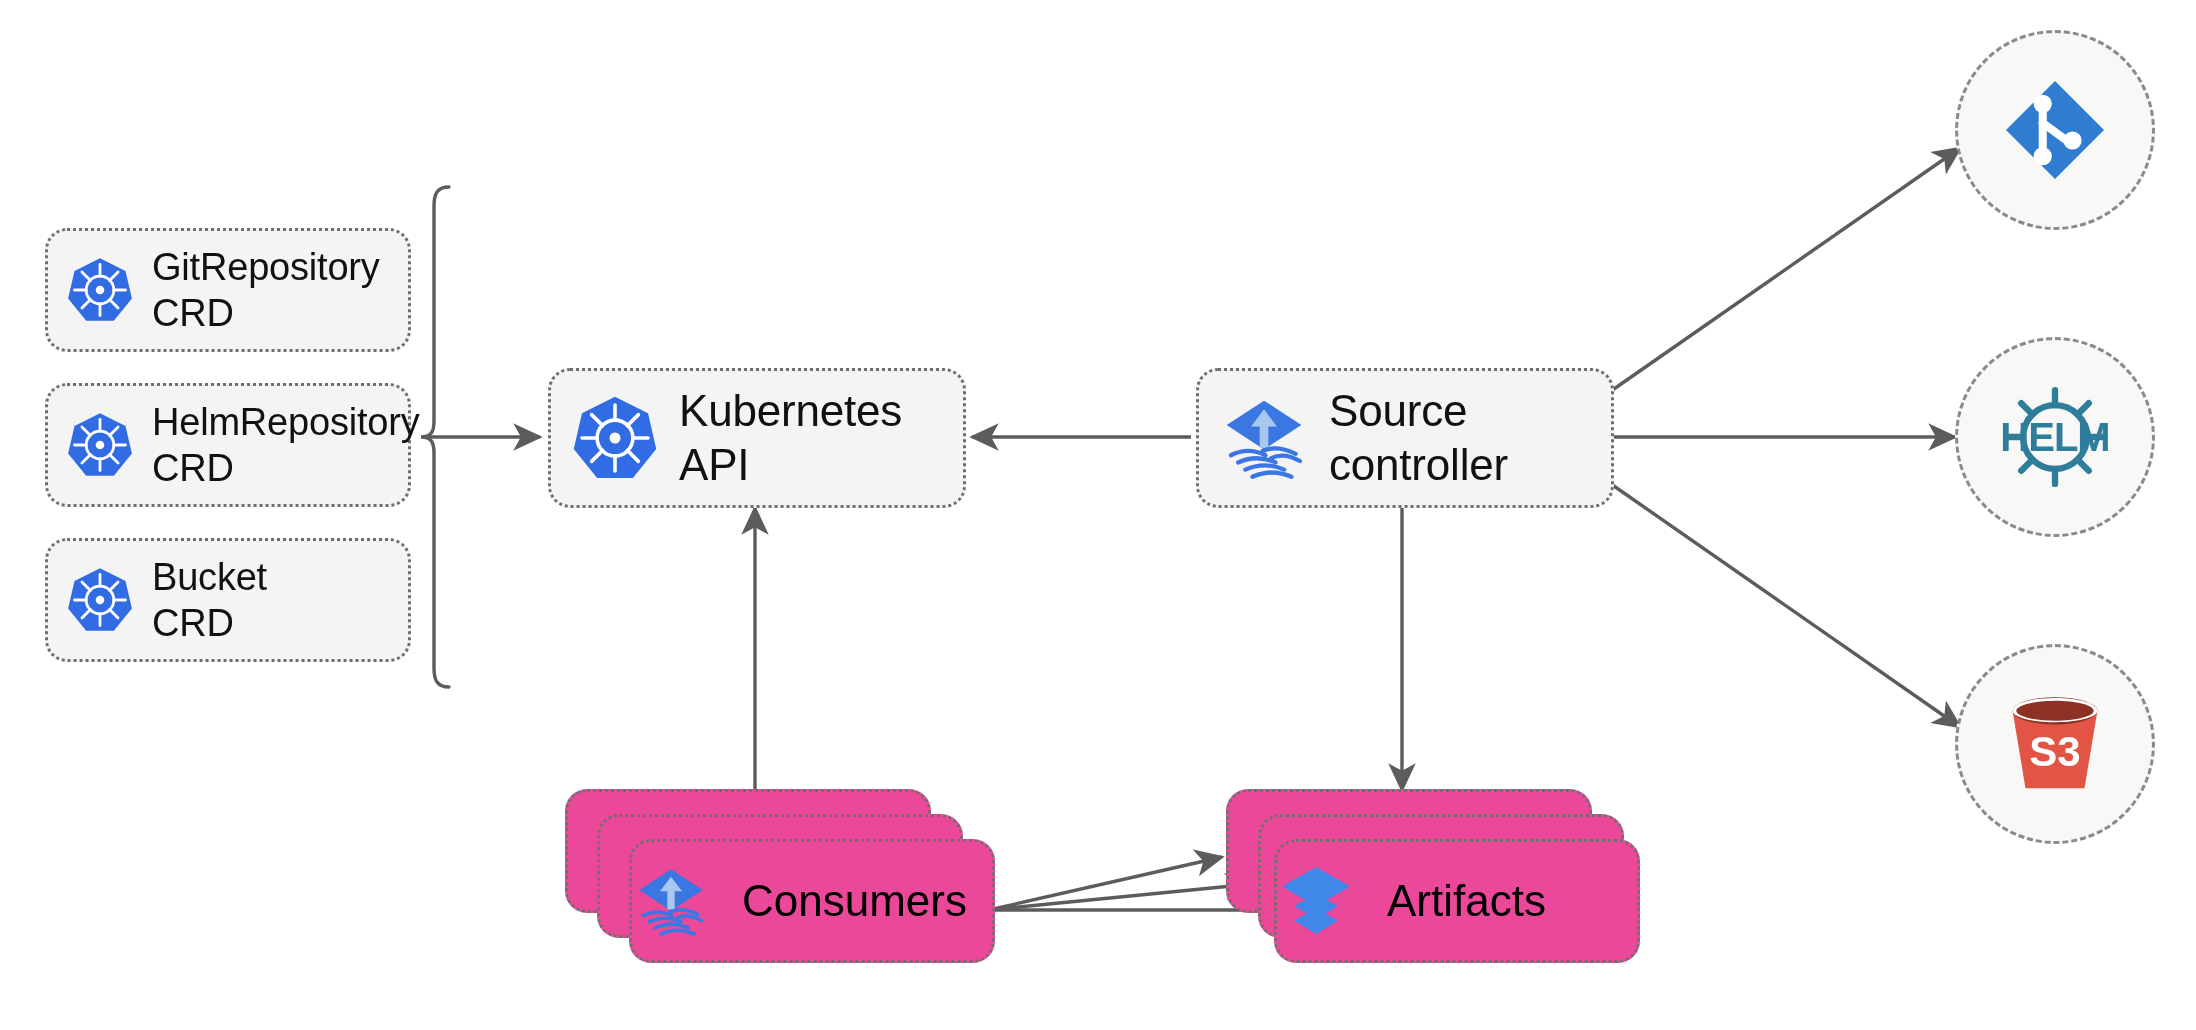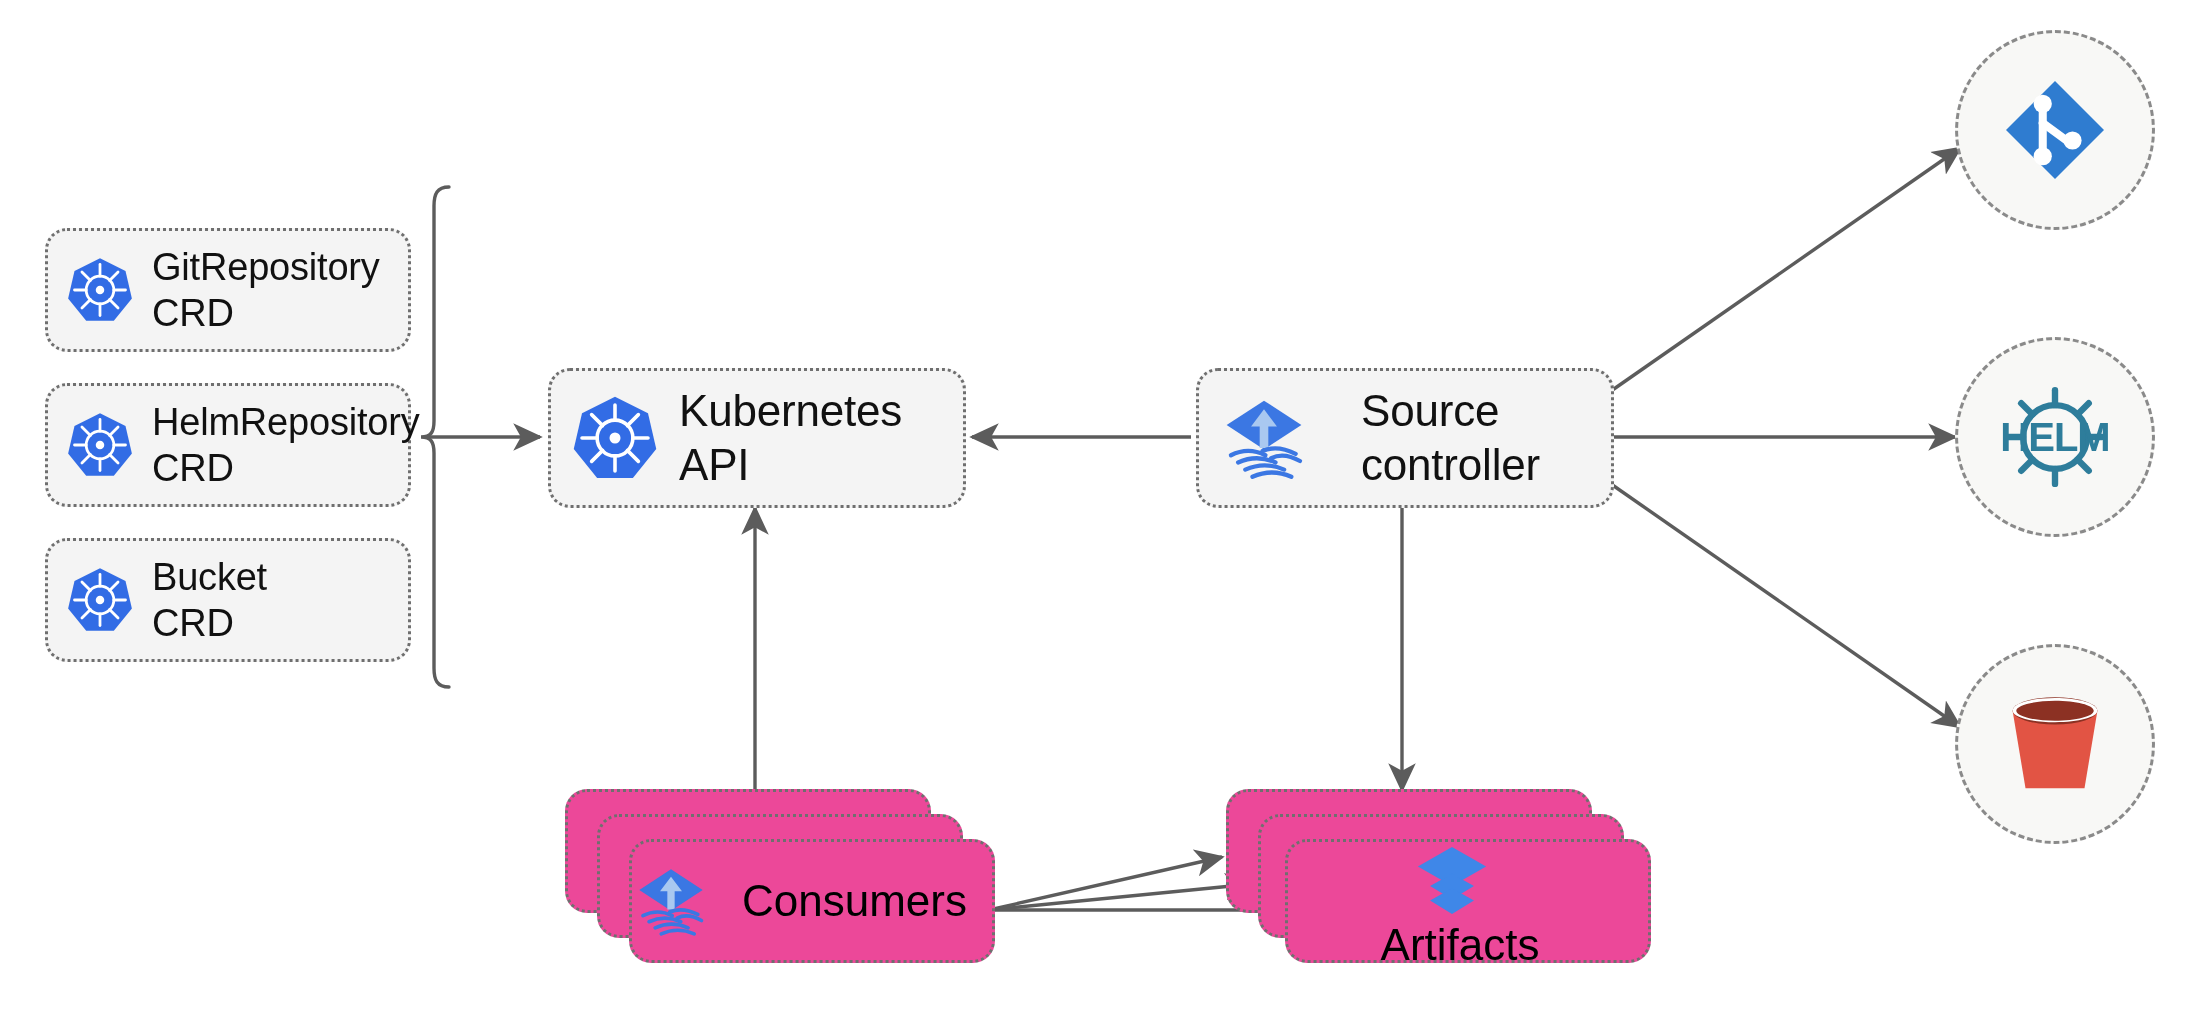--- a/index.html
+++ b/index.html
@@ -201,21 +201,21 @@
           <line x1="41" y1="41" x2="49" y2="49"></line>
           <line x1="49" y1="15" x2="41" y2="23"></line>
           <line x1="23" y1="41" x2="15" y2="49"></line>
         </g>
         <circle cx="32" cy="32" r="4" fill="#ffffff"></circle>
       </svg>
     </span>
     <span class="node-label big-label" style="padding-right:18px;">Kubernetes API</span>
   </div>
 
-  <div class="node" style="left:1196px; top:368px; width:418px; height:140px;gap:32px;">
+  <div class="node" style="left:1196px; top:368px; width:418px; height:140px;">
     <span class="icon-wrap" style="width:130px;">
       <svg class="gly" width="92" height="92" viewBox="0 0 64 64">
         <polygon points="32,6 58,23 32,40 6,23" fill="#3B77E3"></polygon>
         <path d="M32,12 L41,24 L35,24 L35,39 L29,39 L29,24 L23,24 Z" fill="#A9C8F0"></path>
         <g stroke="#3B77E3" stroke-width="3" stroke-linecap="round" fill="none">
           <path d="M9,44 C17,40 25,40 33,44"></path>
           <path d="M14,49 C23,45 31,45 40,49"></path>
           <path d="M19,54 C28,50 37,50 46,54"></path>
           <path d="M24,59 C33,55 42,55 51,59"></path>
           <path d="M31,41 C38,38 46,39 54,43"></path>
@@ -245,21 +245,21 @@
           </g>
         </svg>
       </span>
       <span class="node-label big-label" style="padding-right:16px;">Consumers</span>
     </div>
   </div>
 
   <div class="stack" style="left:1226px; top:789px; width:430px; height:190px;">
     <div class="card" style="left:0px; top:0px; width:366px; height:124px;"></div>
     <div class="card" style="left:32px; top:25px; width:366px; height:124px;"></div>
-    <div class="card card-top" style="left:59px; top:50px; width:366px; height:124px;flex-direction:column;">
+    <div class="card card-top" style="left:48px; top:50px; width:366px; height:124px;">
       <span class="icon-wrap" style="width:110px;">
         <svg class="gly" width="78" height="78" viewBox="0 0 64 64">
           <polygon points="32,4 60,20 32,36 4,20" fill="#3F87E8"></polygon>
           <polygon points="32,26 50,36 32,47 14,36" fill="#3F87E8"></polygon>
           <polygon points="32,38 50,48 32,59 14,48" fill="#3F87E8"></polygon>
         </svg>
       </span>
       <span class="node-label big-label" style="padding-right:16px;">Artifacts</span>
     </div>
   </div>
@@ -304,16 +304,20 @@
   <div class="circle-node" style="left:1955px; top:644px; width:200px; height:200px;">
     <span style="position:relative; width:118px; height:112px; display:block;">
       <svg class="gly" width="118" height="112" viewBox="0 0 64 60" style="position:absolute; left:0; top:0;">
         <path d="M9,12 L55,12 L48,54 L16,54 Z" fill="#E25444"></path>
         <ellipse cx="32" cy="12" rx="23" ry="7.4" fill="#8C3123"></ellipse>
         <path d="M9,12 C9,8 19,5 32,5 C45,5 55,8 55,12
                  C55,15.4 45,18.2 32,18.2 C19,18.2 9,15.4 9,12 Z
                  M32,6.6 C20.5,6.6 11,9 11,12 C11,15 20.5,17.4 32,17.4
                  C43.5,17.4 53,15 53,12 C53,9 43.5,6.6 32,6.6 Z" fill="#ffffff"></path>
       </svg>
+      <span style="position:absolute; left:0; top:16px; width:118px; height:96px;
+                   display:flex; align-items:center; justify-content:center;
+                   font-size:42px; font-weight:bold; color:#ffffff;
+                   font-family:'Liberation Sans', sans-serif;">S3</span>
     </span>
   </div>
 
 </div>
 
 </body></html>

